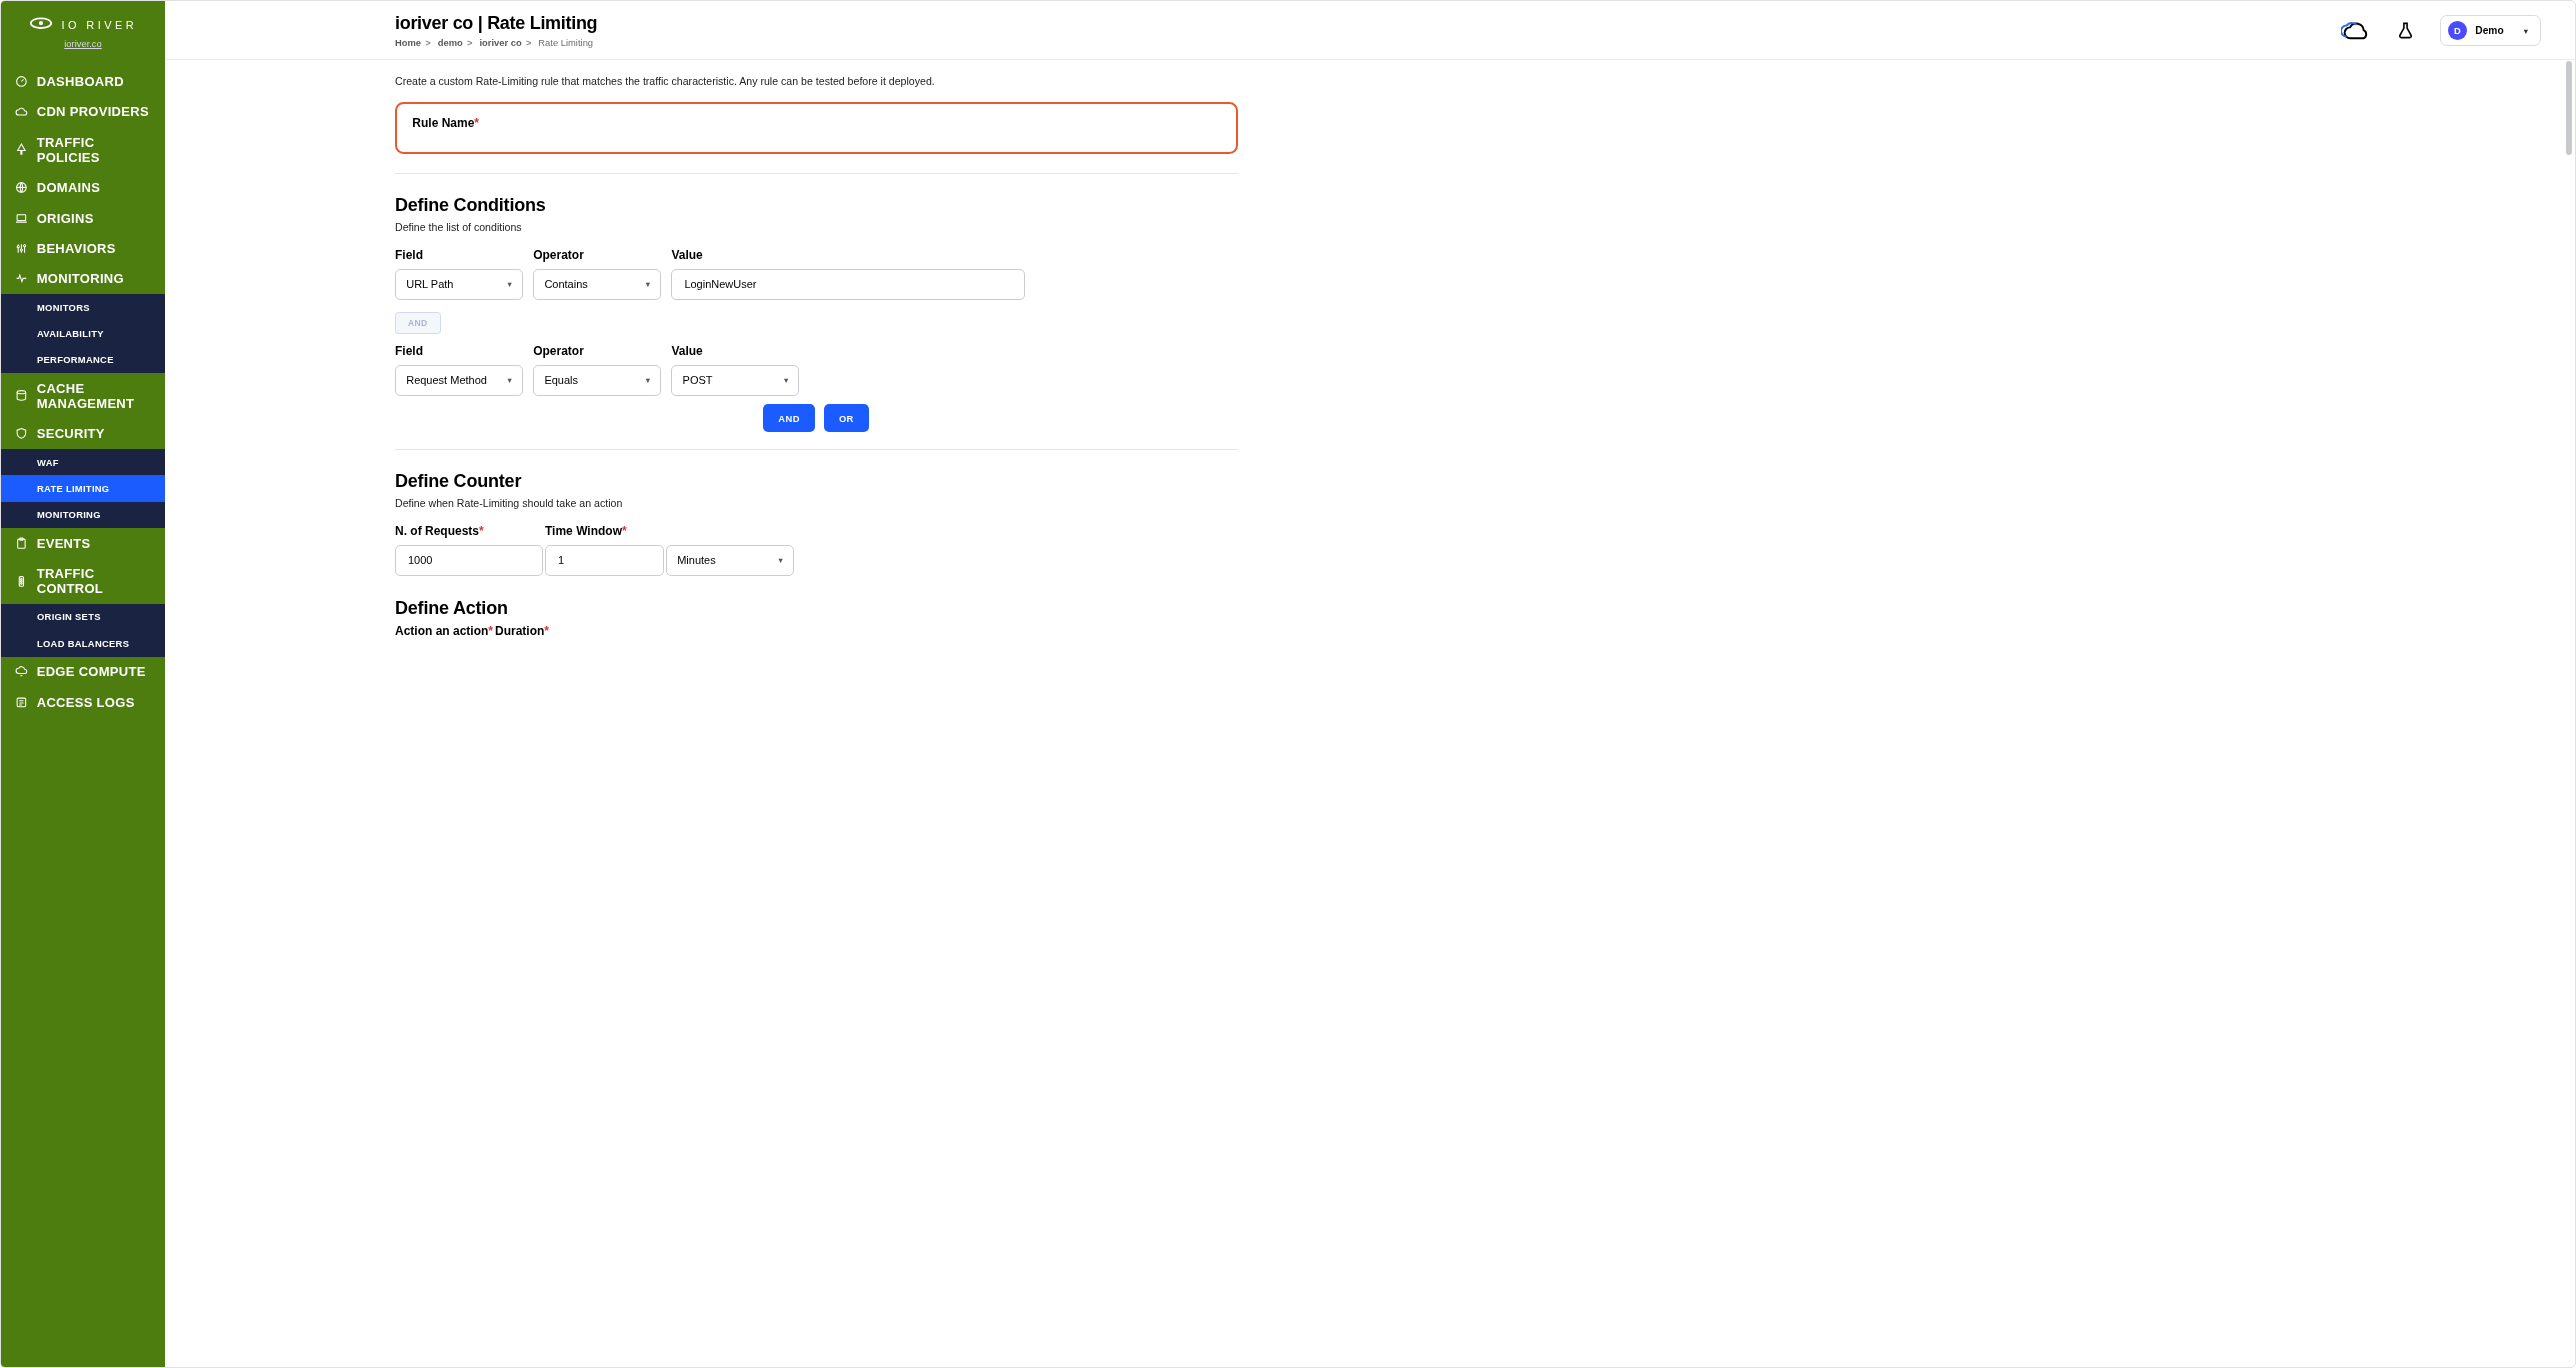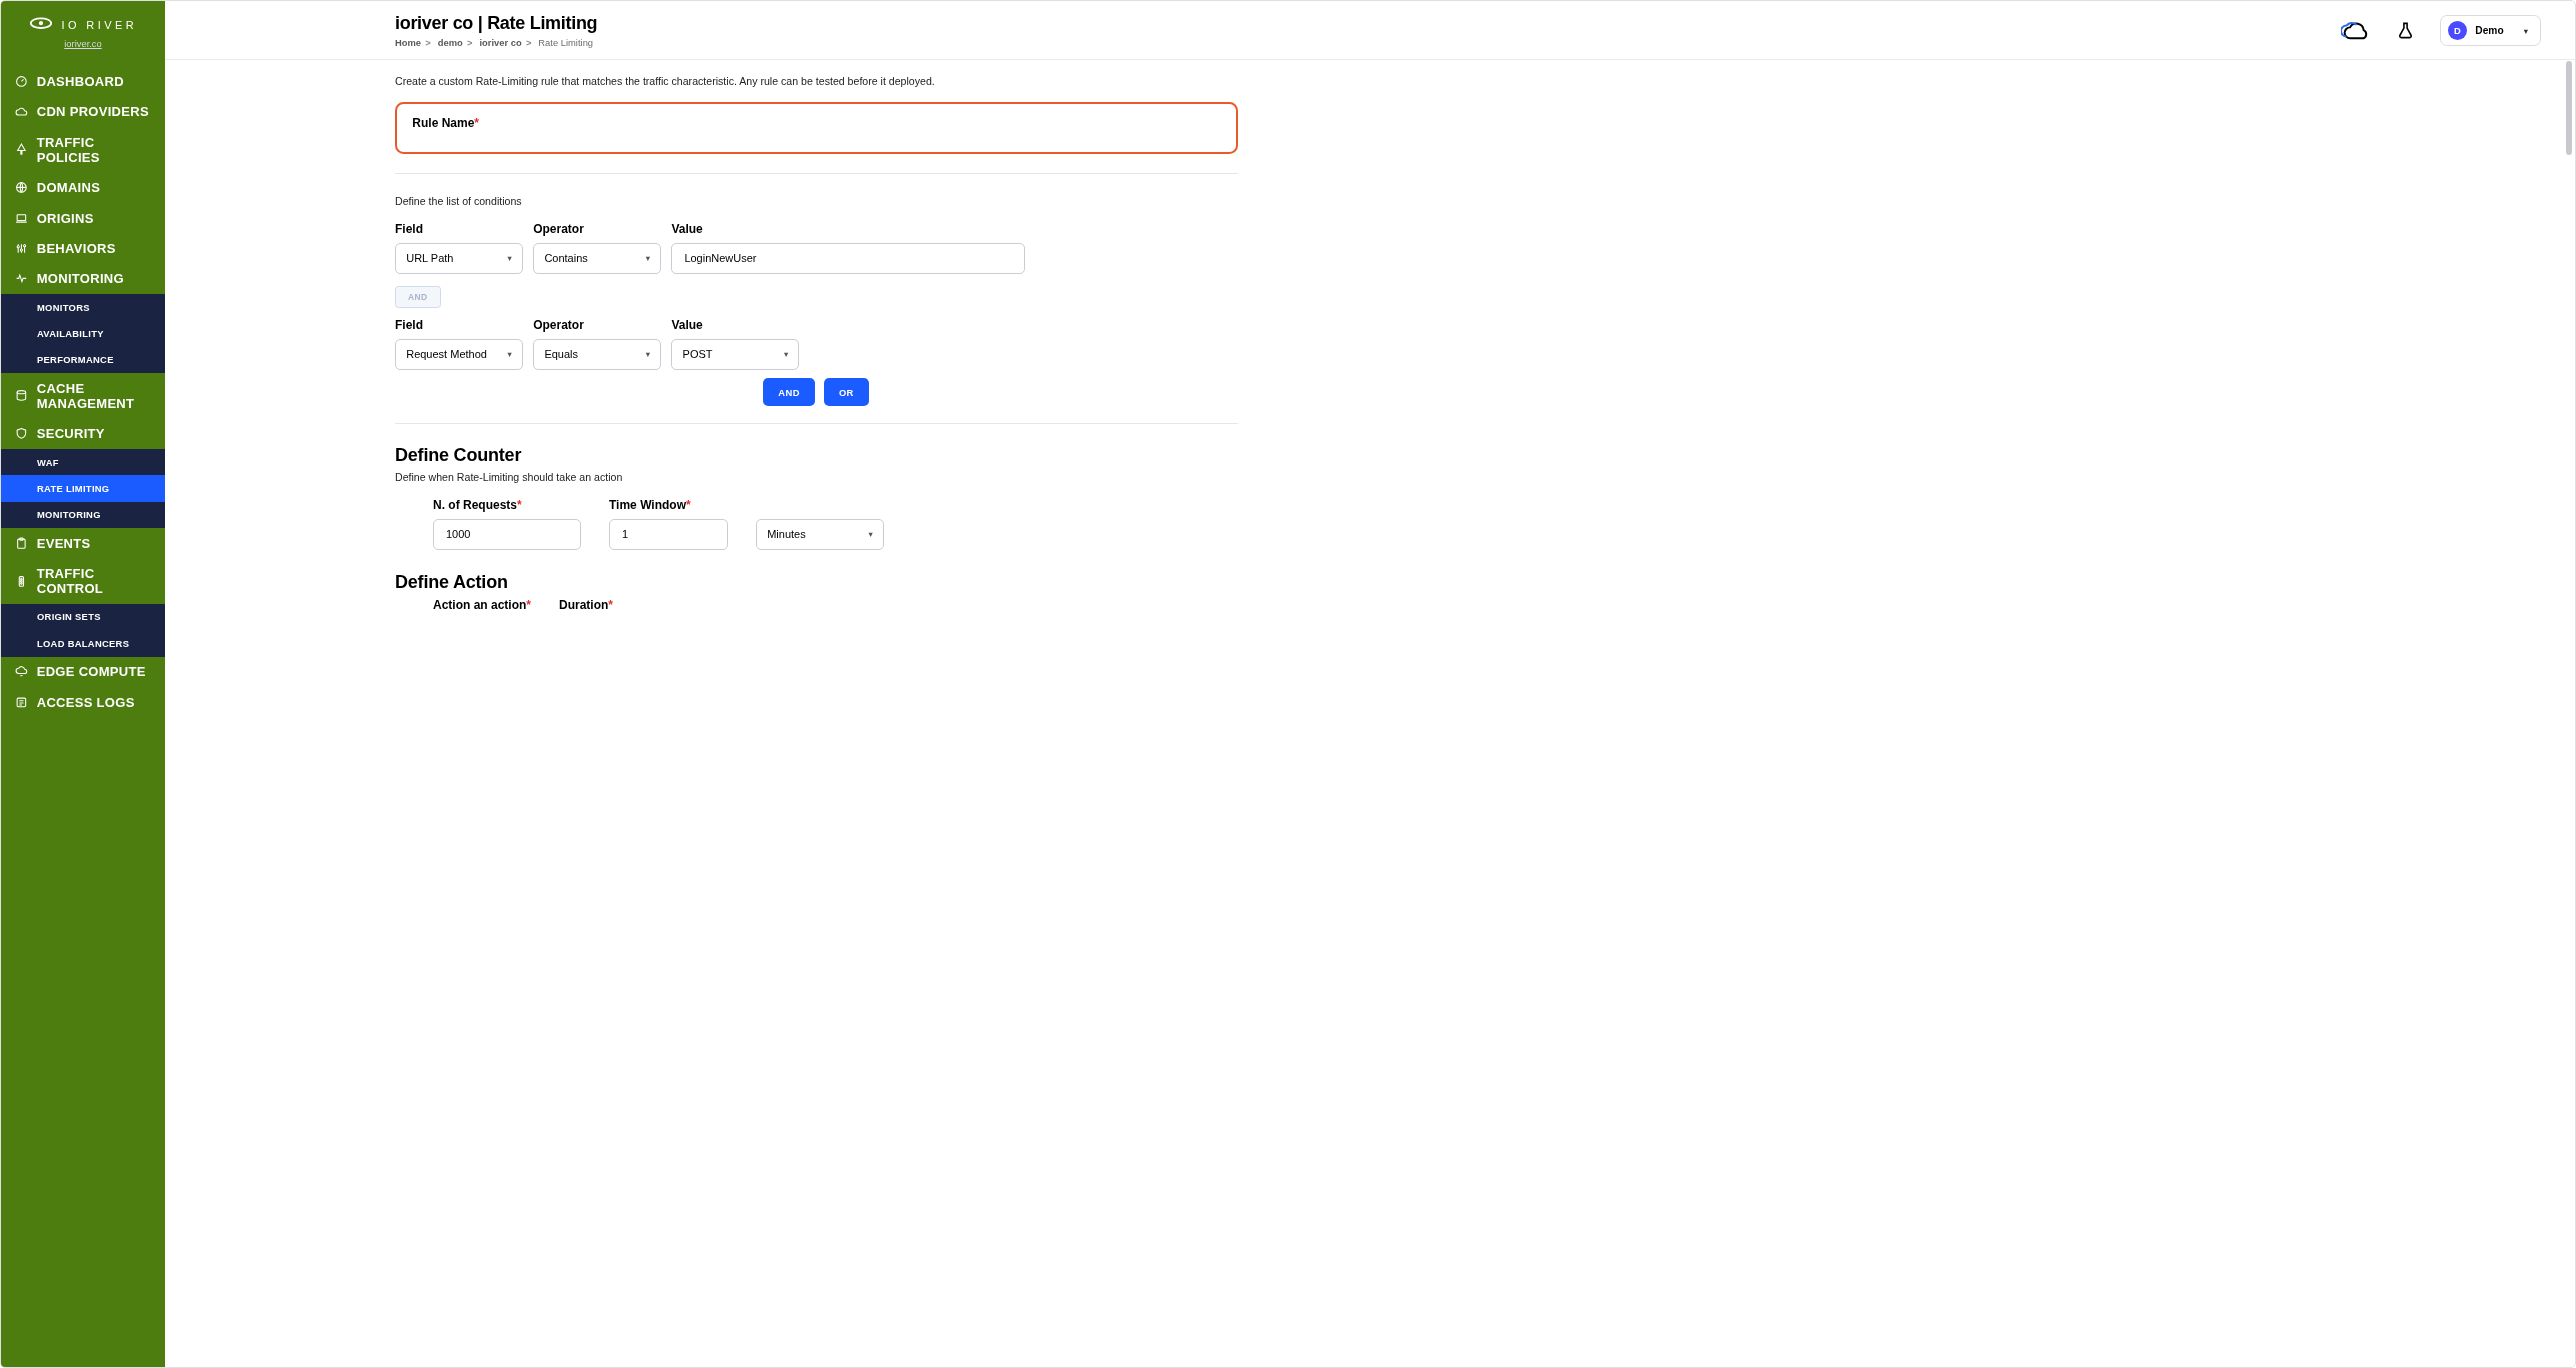--- a/index.html
+++ b/index.html
@@ -62,21 +62,21 @@
 .value-input { border:0.9px solid #c9ccd3; border-radius:5.1px; padding:8.5px 12px; font-size:11px; min-width:354px; }
 .w-field { width:128px; }
 .w-op { width:119px; }
 .w-small { width:85px; }
 
 .and-chip { display:inline-block; border:0.9px solid #d2d9e8; background:#f3f6fb; color:#a9b5cc; font-size:8.5px; font-weight:700; padding:5.1px 12px; border-radius:3.4px; margin: 3.4px 0 10.2px; cursor:pointer; letter-spacing:0.4px; }
 
 .row-actions { display:flex; gap:8.5px; margin-top:5.1px; margin-left: 368px; }
 .btn-primary { background:#1a5cff; color:#fff; border:none; border-radius:5.1px; padding:8.5px 15.3px; font-size:9.4px; font-weight:700; cursor:pointer; letter-spacing:0.4px; }
 
-.counter-row { display:flex; gap:28px;margin-left:38px; }
+.counter-row { display:flex; gap:2px; }
 .num-input { border:0.9px solid #c9ccd3; border-radius:5.1px; padding:8.5px 12px; font-size:11px; width:148px; }
 .tw-input { border:0.9px solid #c9ccd3; border-radius:5.1px; padding:8.5px 12px; font-size:11px; width:119px; }
 .unit-sel { width:112px; }
 
 .scrollbar { position:absolute; right:2.6px; top:60px; width:6px; height:94px; background:#c7c9cd; border-radius:3.4px; }
 .main { position:relative; }
 
 </style>
 </head>
 <body>
@@ -282,20 +282,21 @@
     <div class="content">
 
       <div class="section-sub">Create a custom Rate-Limiting rule that matches the traffic characteristic. Any rule can be tested before it deployed.</div>
 
       <div class="rule-name-box">
         <div class="field-label"><span>Rule Name</span><span class="req">*</span></div>
       </div>
 
       <hr class="divider">
 
+      <h2 class="section">Define Conditions</h2>
       <div class="section-sub">Define the list of conditions</div>
 
       
       <div class="cond-row">
         <div class="fcol">
           <span class="lbl">Field</span>
           <div class="select w-field">
             <span>URL Path</span>
               <span class="chev">▾</span>
           </div>

